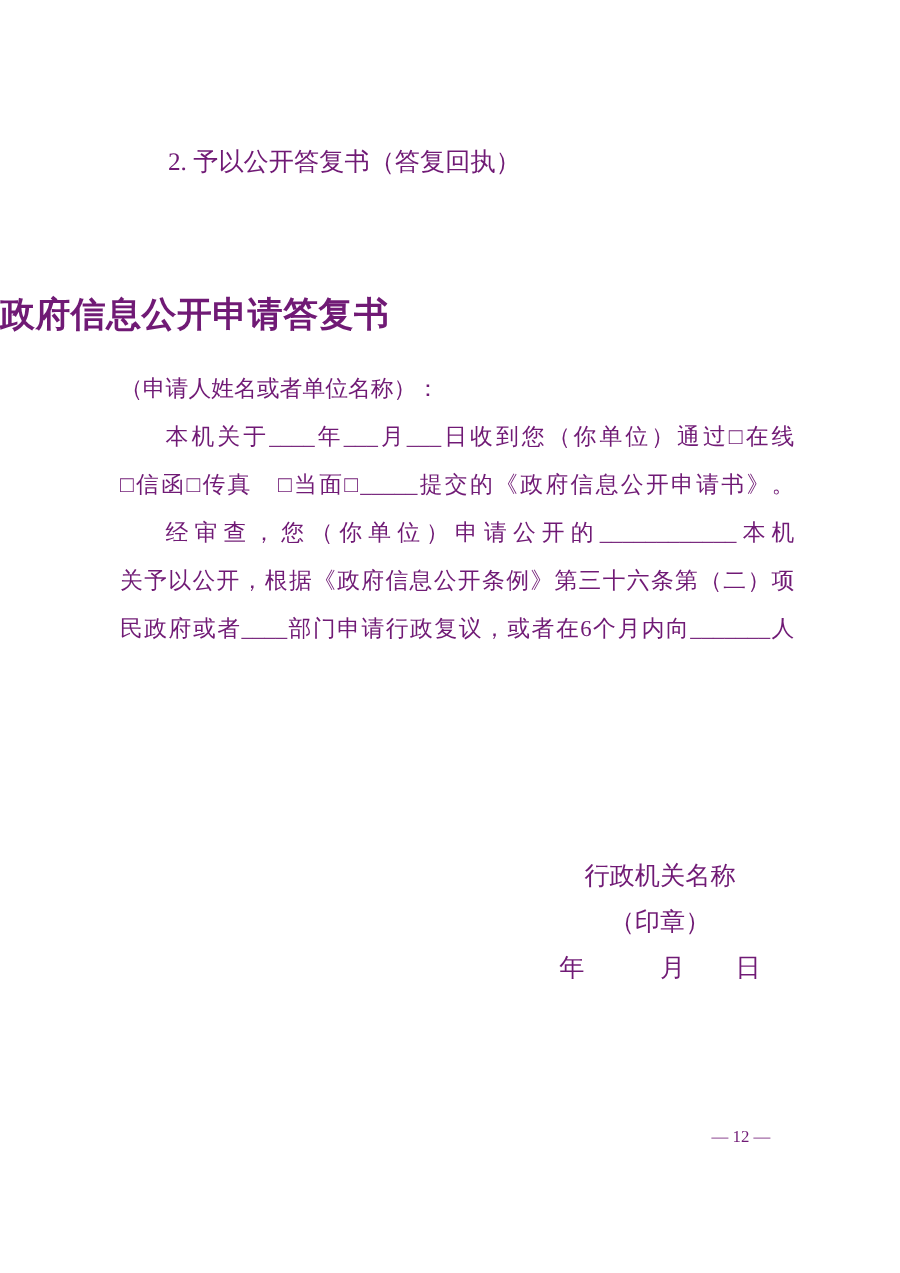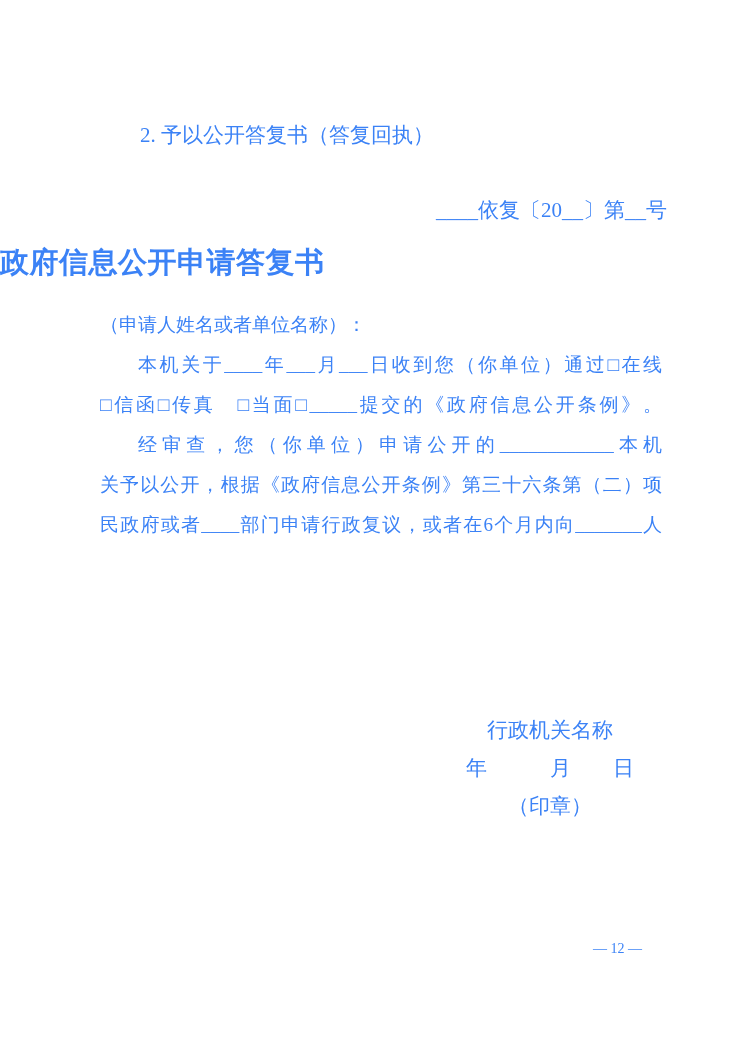--- a/index.html
+++ b/index.html
@@ -1,21 +1,21 @@
 <!DOCTYPE html>
 <html><head>
 <meta charset="utf-8">
 <style>
   html, body { margin: 0; padding: 0; background: #ffffff; }
   .page {
     position: relative;
     width: 750px;
     height: 1061px;
     background: #ffffff;
-    color: #3b82f6;
+    color: #701a75;
     font-family: "Liberation Serif", "DejaVu Serif", serif;
     overflow: hidden;
   }
   .section-heading {
     position: absolute;
     left: 140px;
     top: 121px;
     font-size: 21px;
     white-space: nowrap;
   }
@@ -71,37 +71,36 @@
     white-space: nowrap;
   }
 </style>
 </head>
 <body>
 
 <div class="page">
 
   <div class="section-heading">2. 予以公开答复书（答复回执）</div>
 
-  <div class="doc-number">____依复〔20__〕第__号</div>
 
   <h1 class="doc-title">政府信息公开申请答复书</h1>
 
   <div class="body-text">
     <div class="line">（申请人姓名或者单位名称）：</div>
 
     <div class="line indent just">本机关于____年___月___日收到您（你单位）通过□在线</div>
-    <div class="line just">□信函□传真　□当面□_____提交的《政府信息公开条例》。</div>
+    <div class="line just">□信函□传真　□当面□_____提交的《政府信息公开申请书》。</div>
 
     <div class="line indent just">经审查，您（你单位）申请公开的____________本机</div>
     <div class="line just">关予以公开，根据《政府信息公开条例》第三十六条第（二）项</div>
 
     <div class="line just">民政府或者____部门申请行政复议，或者在6个月内向_______人</div>
   </div>
 
   <div class="signature">
     <div class="sig-line">行政机关名称</div>
+    <div class="sig-line">（印章）</div>
     <div class="sig-line">年　　　月　　日</div>
-    <div class="sig-line">（印章）</div>
   </div>
 
   <div class="footer">— 12 —</div>
 
 </div>
 
 </body></html>

